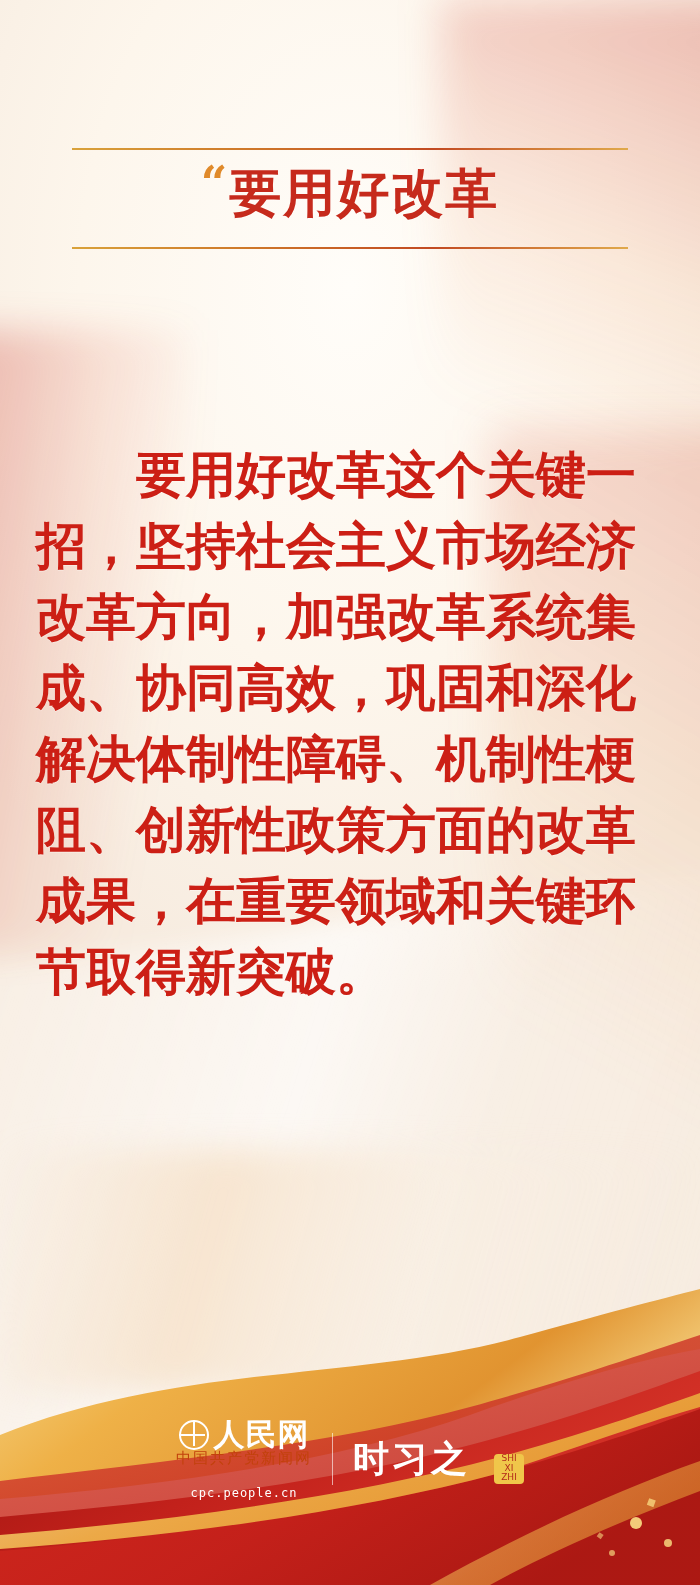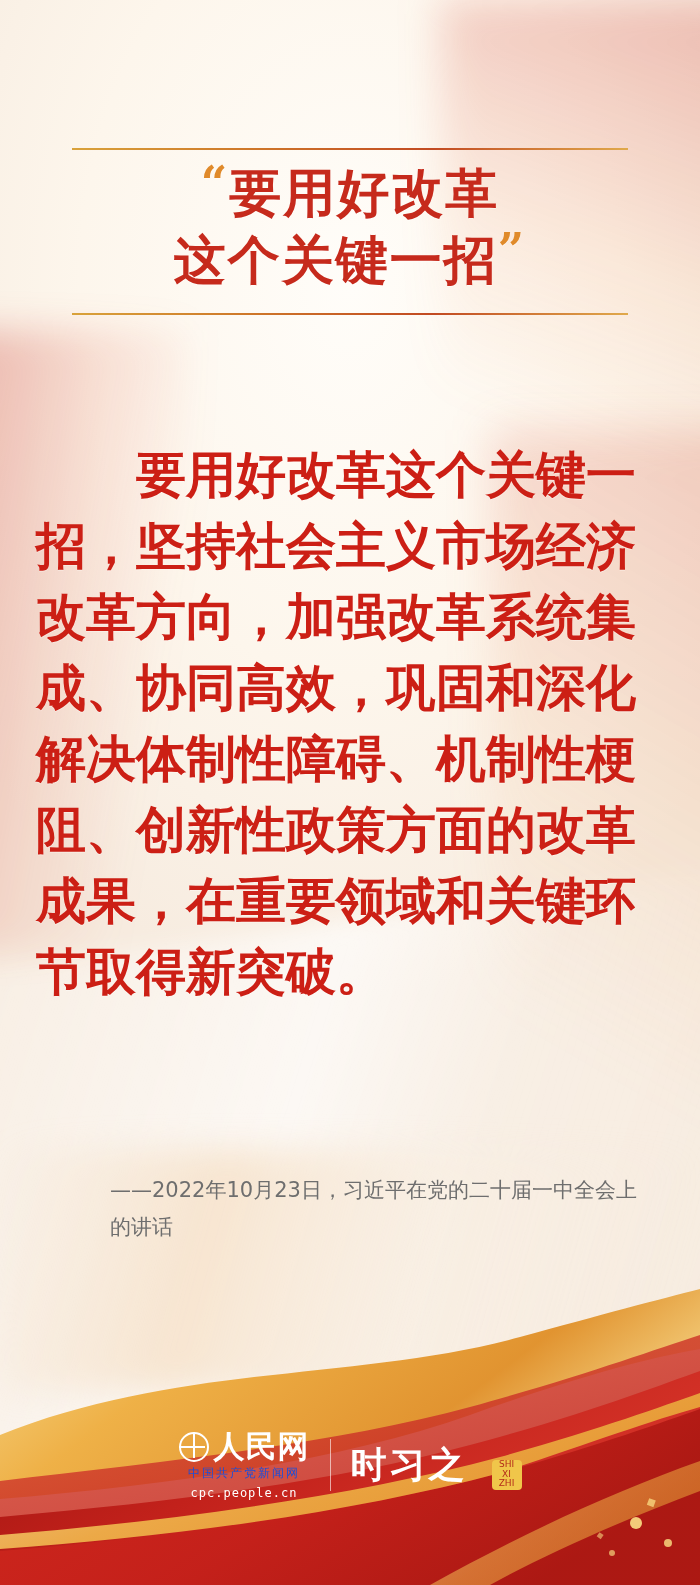--- a/index.html
+++ b/index.html
@@ -193,27 +193,26 @@
     content: "";
     position: absolute;
     left: -2px;
     top: 50%;
     width: 26px;
     height: 2px;
     margin-top: -1px;
     background: #ffffff;
   }
   .logo-sub {
-    margin-top: 5px;
-    color: #1d4ed8;
-    font-size: 12px;
+    color: #c2410c;
+    font-size: 15px;
     letter-spacing: 2px;
   }
   .logo-url {
-    margin-top: 8px;
+    margin-top: 22px;
     color: #ffffff;
     font-family: "DejaVu Sans Mono", "Liberation Mono", monospace;
     font-size: 12px;
     letter-spacing: 1px;
   }
   .logo-divider {
     width: 1px;
     height: 52px;
     background: rgba(255,255,255,0.6);
     margin: 0 6px;
@@ -256,28 +255,26 @@
   <div class="bg-left-red"></div>
   <div class="bg-right-red"></div>
   <div class="bg-right-mid"></div>
   <div class="bg-sheen"></div>
   <div class="bg-soft-streak"></div>
 
   <div class="headline-block">
     <div class="rule top"></div>
     <div class="headline">
       <span class="qmark">“</span><span>要用好改革</span>
-      <span class="line2"><span>这个关键一招</span><span class="qmark">”</span></span>
     </div>
     <div class="rule bottom"></div>
   </div>
 
   <div class="body-quote">要用好改革这个关键一招，坚持社会主义市场经济改革方向，加强改革系统集成、协同高效，巩固和深化解决体制性障碍、机制性梗阻、创新性政策方面的改革成果，在重要领域和关键环节取得新突破。</div>
 
-  <div class="attribution">——2022年10月23日，习近平在党的二十届一中全会上的讲话</div>
 
   <div class="ribbon-wrap">
     <svg width="700" height="300" viewBox="0 0 700 300" xmlns="http://www.w3.org/2000/svg">
       <defs>
         <linearGradient id="gGold" x1="0" y1="0" x2="1" y2="0.4">
           <stop offset="0%" stop-color="#f6d98a"></stop>
           <stop offset="35%" stop-color="#eead3e"></stop>
           <stop offset="75%" stop-color="#e08f27"></stop>
           <stop offset="100%" stop-color="#f4cf7a"></stop>
         </linearGradient>

